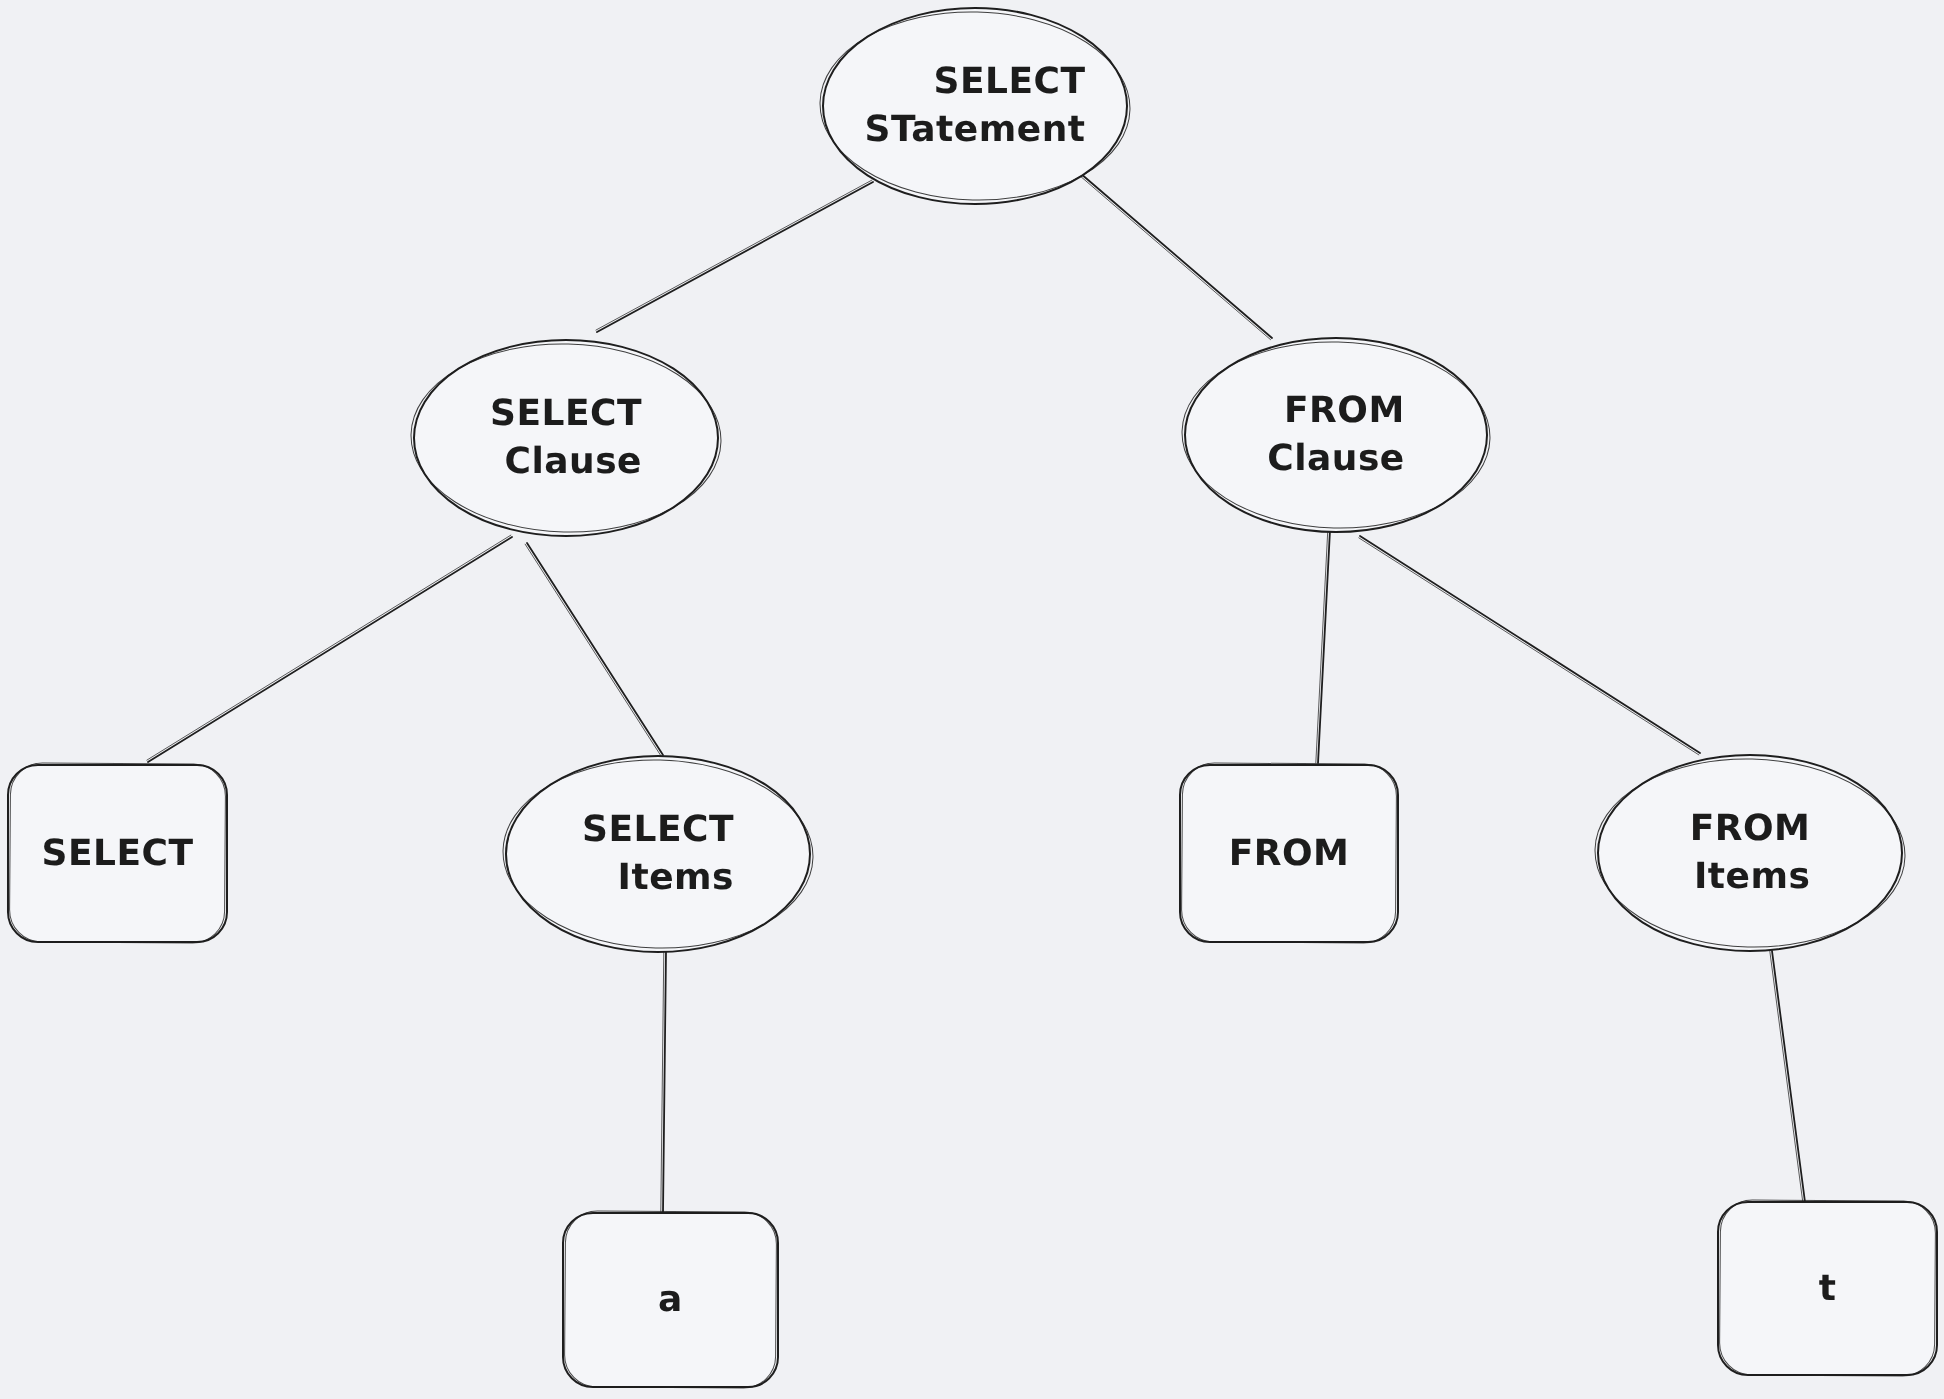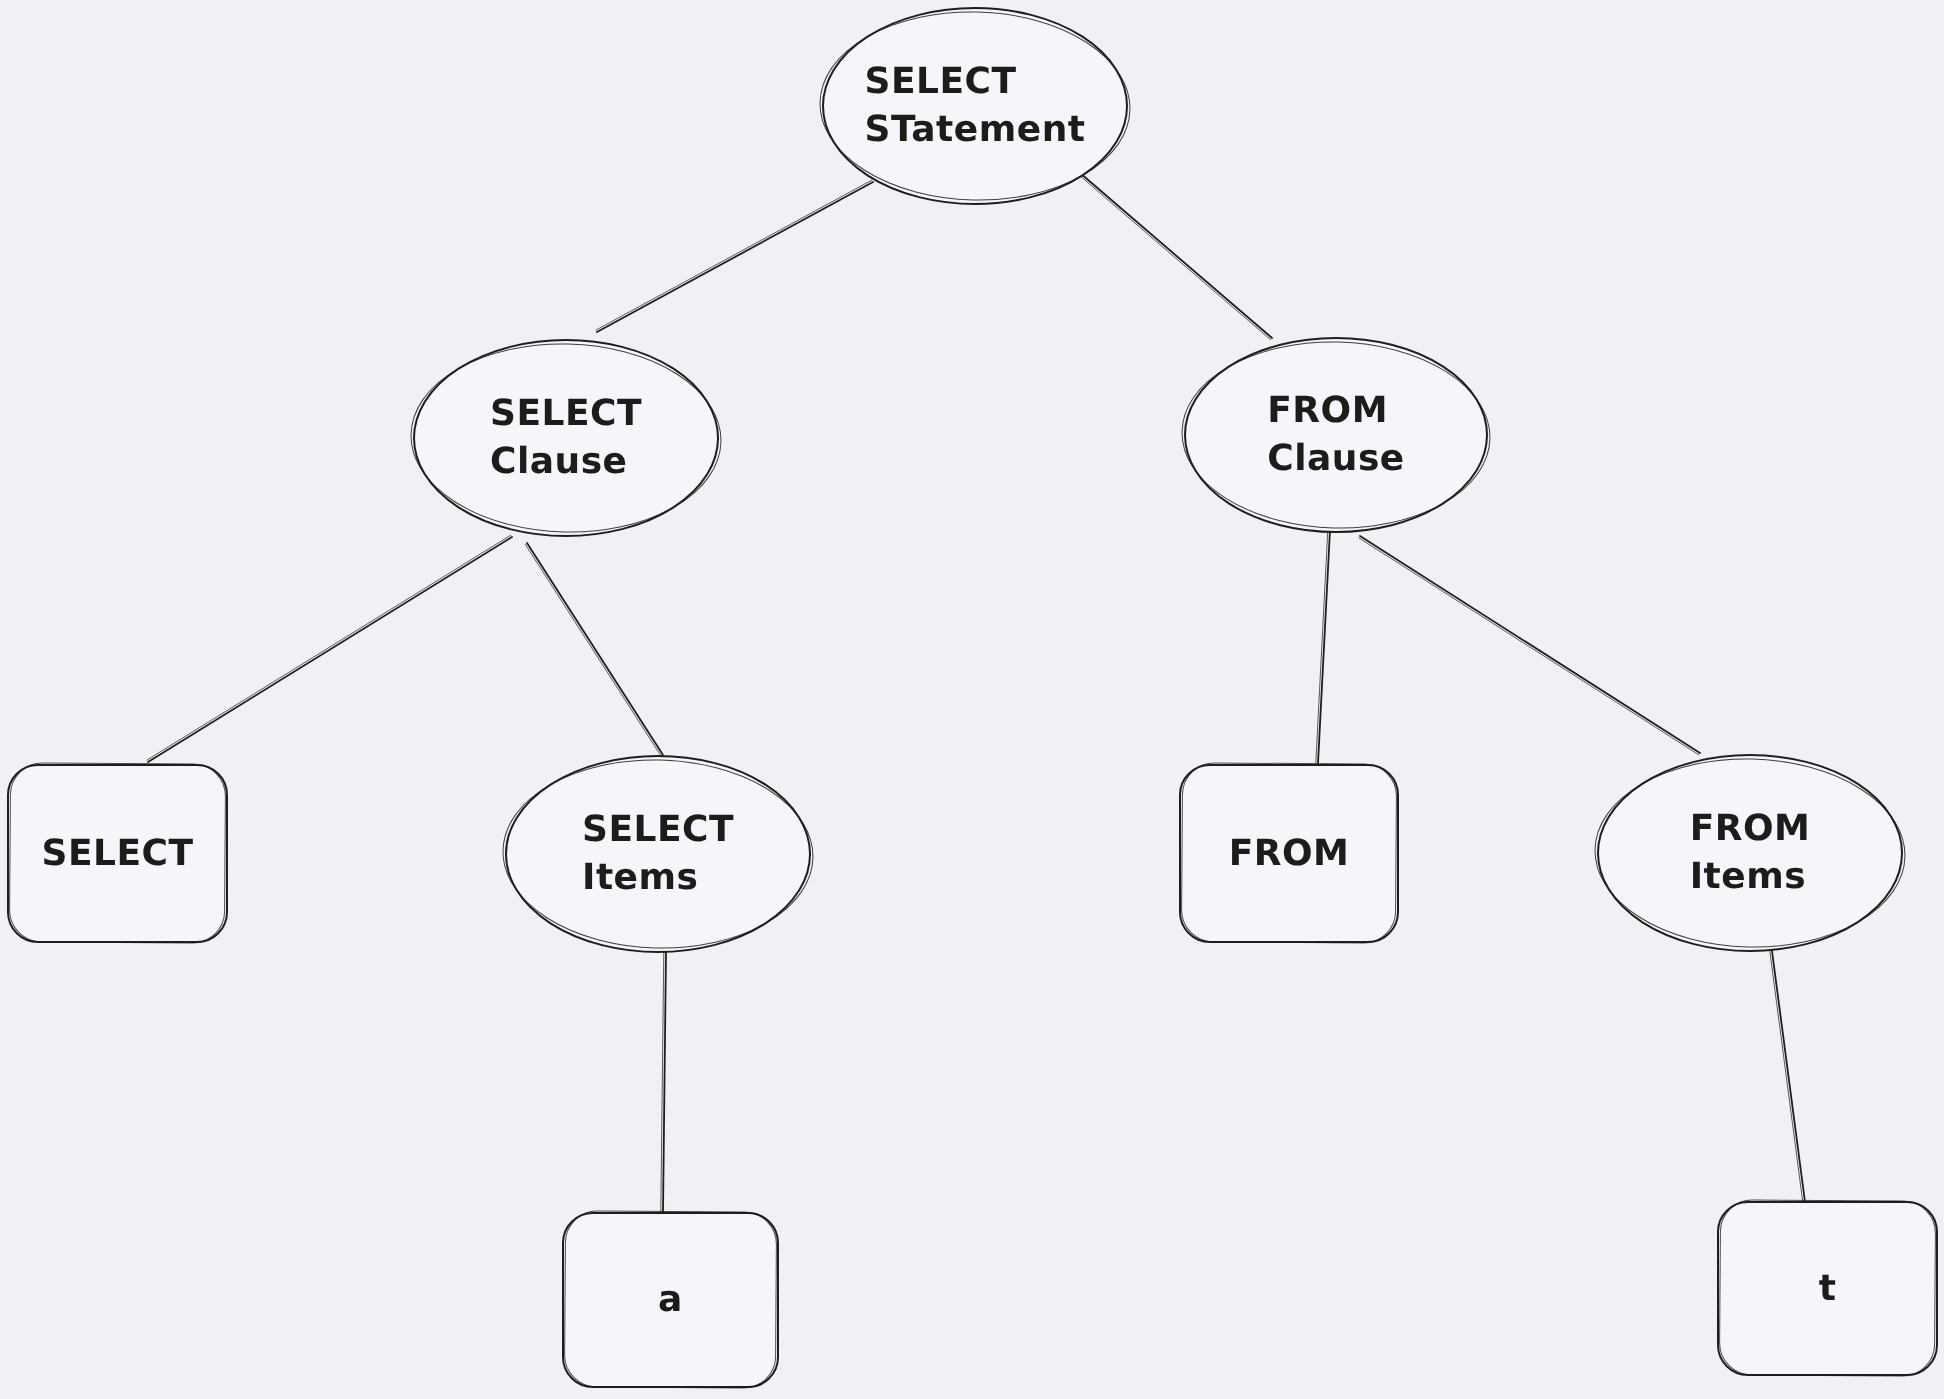--- a/index.html
+++ b/index.html
@@ -17,21 +17,21 @@
   }
   .canvas svg {
     position: absolute;
     inset: 0;
     width: 100%;
     height: 100%;
   }
   .node-label {
     position: absolute;
     transform: translate(-50%, -50%);
-    text-align: left;
+    text-align: right;
     white-space: pre-line;
     font-size: 36px;
     font-weight: bold;
     line-height: 1.33;
     color: #1c1c1c;
     letter-spacing: 0.5px;
     
     text-rendering: geometricPrecision;
   }
 </style>

